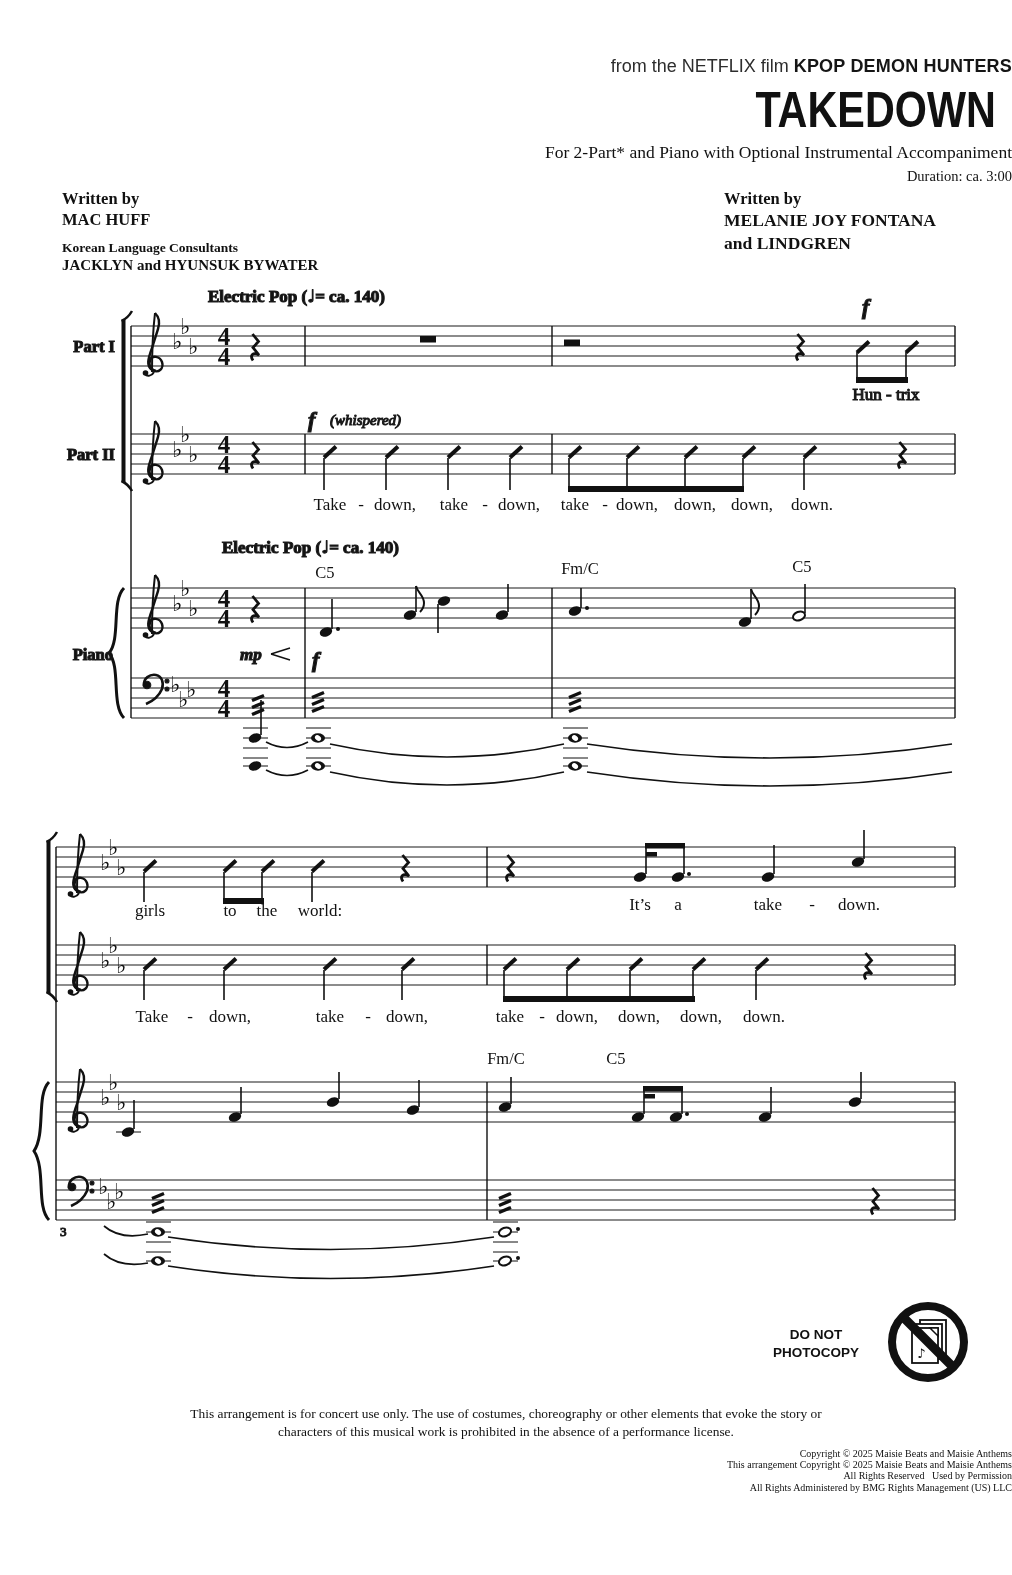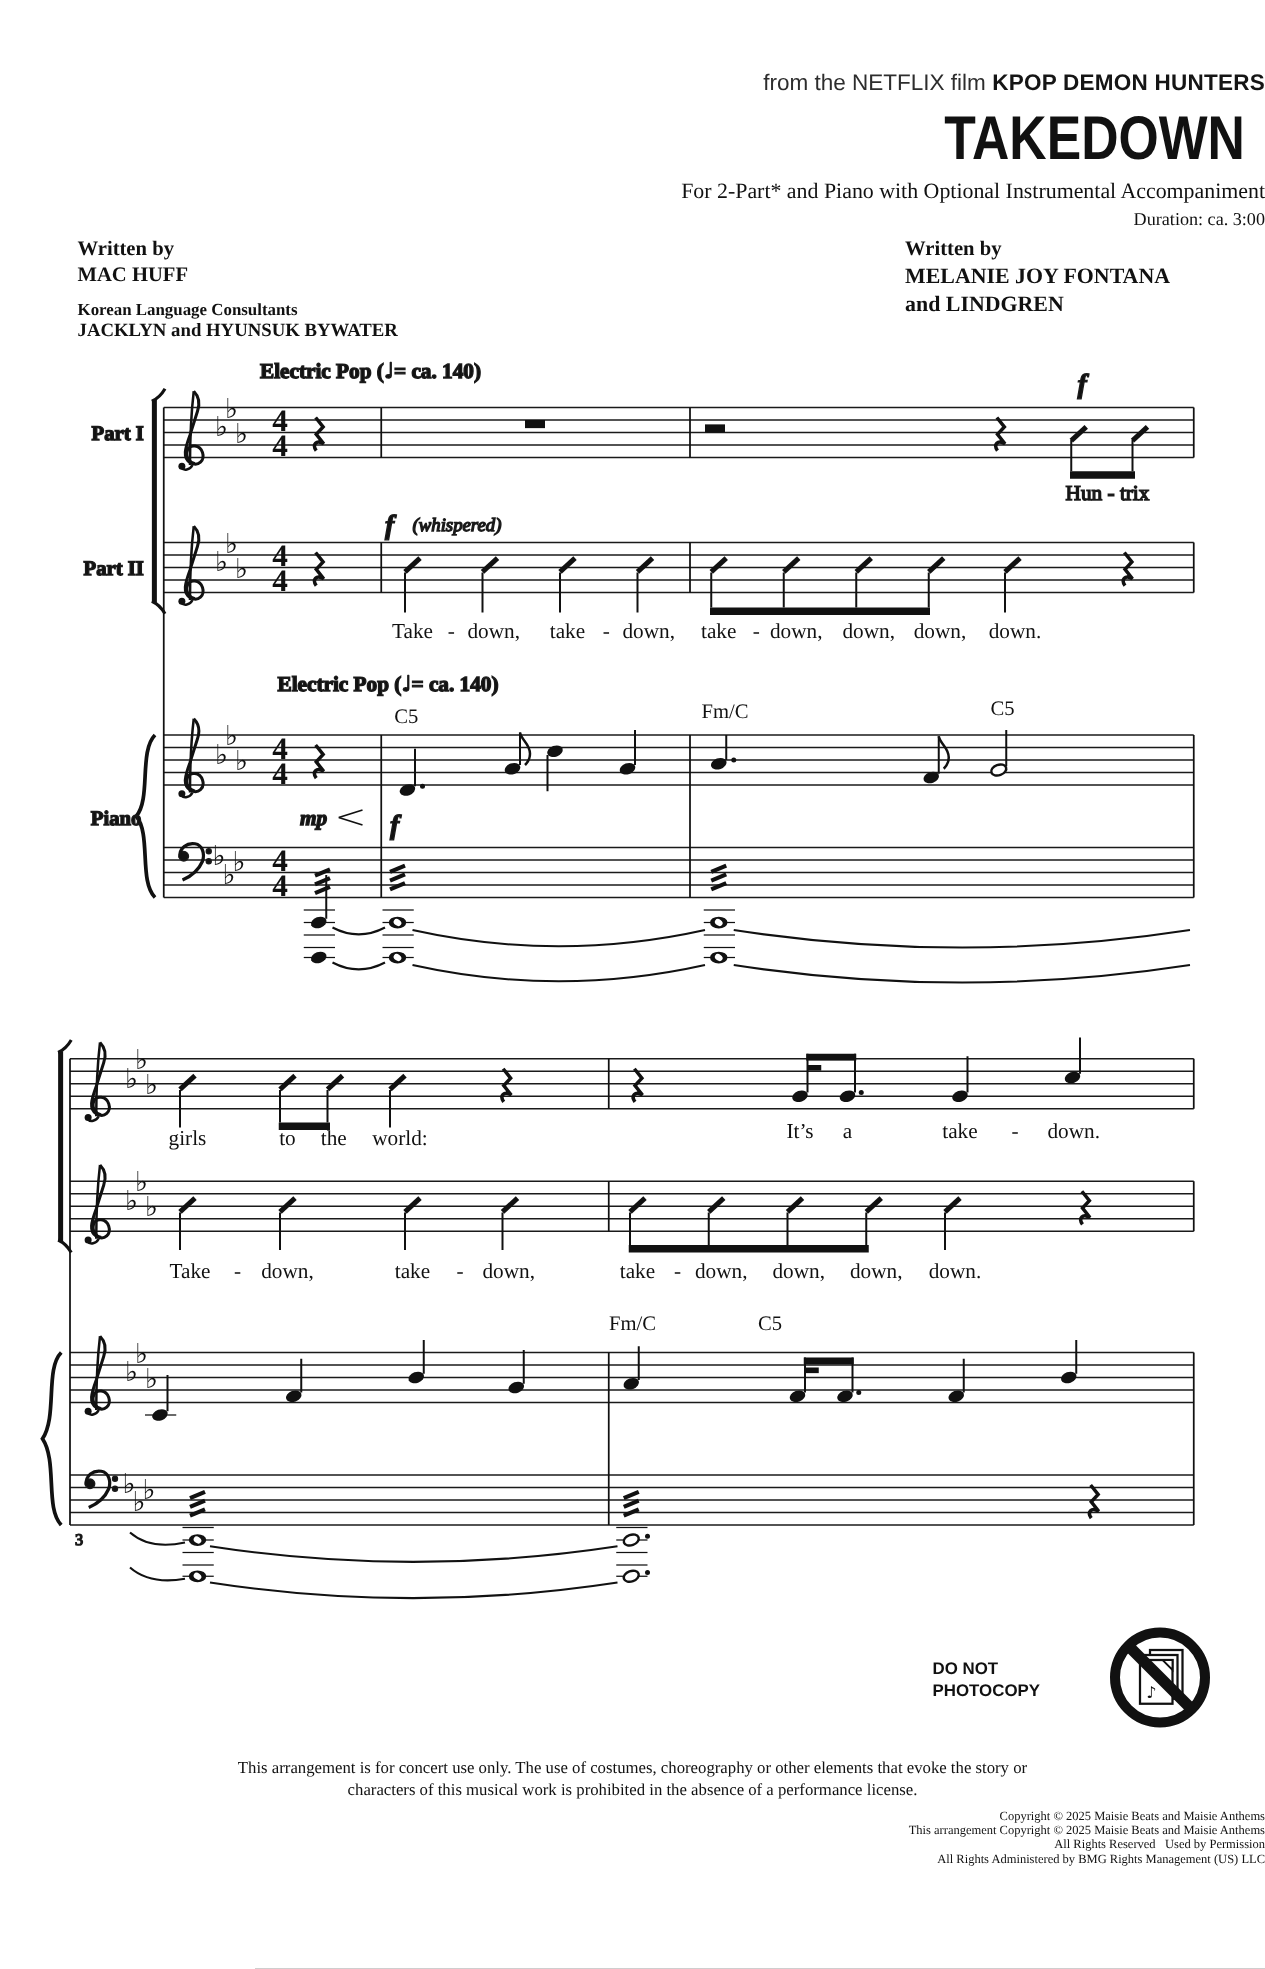--- a/index.html
+++ b/index.html
@@ -30,21 +30,21 @@
   .dynf{font:italic bold 22px "Liberation Serif",serif;}
   .dynmp{font:italic bold 17px "Liberation Serif",serif;}
   .whisper{font:italic 15px "Liberation Serif",serif;}
   .ts{font:bold 25px "Liberation Serif",serif;}
   .flat{font:22px "DejaVu Sans",sans-serif;}
   .mnum{font:13px "Liberation Serif",serif;}
   
   .fnote{font-weight:bold;font-size:14.5px;line-height:1.26;}
   #avail{left:55px;top:1296px;}
   #rhythm-block{left:62px;top:1325px;}
-  #photocopy-text{left:746px;top:1326px;width:140px;text-align:left;
+  #photocopy-text{left:746px;top:1326px;width:140px;text-align:center;
       font-family:"Liberation Sans",sans-serif;font-weight:bold;font-size:13.5px;line-height:1.3;}
   #license{top:1405px;left:176px;width:660px;text-align:center;font-size:13.4px;line-height:1.36;}
   #copyright{top:1448px;font-size:10px;line-height:1.12;}
 </style>
 </head>
 <body>
 
 <div id="page">
 
   <div id="film-line" class="abs ctr">

